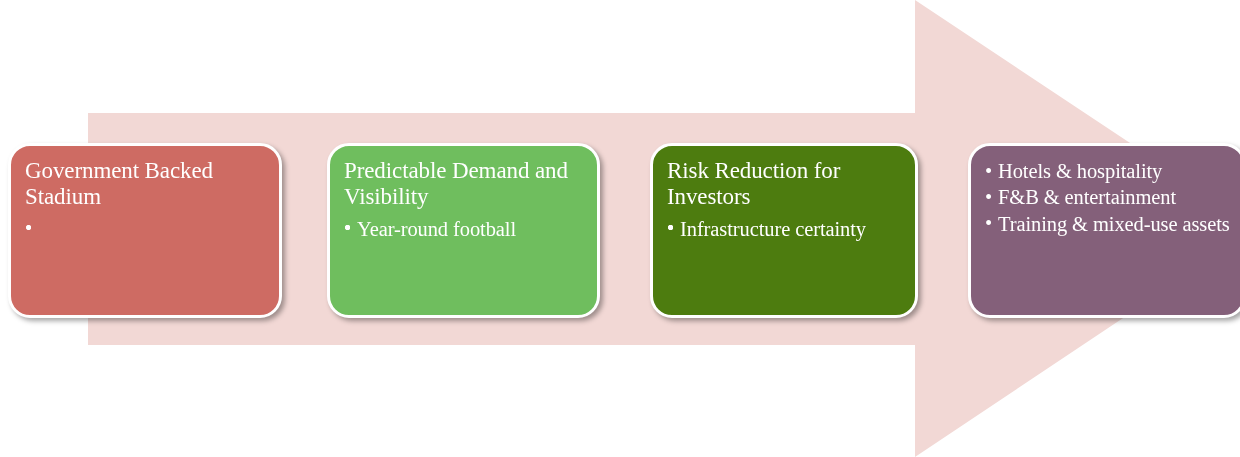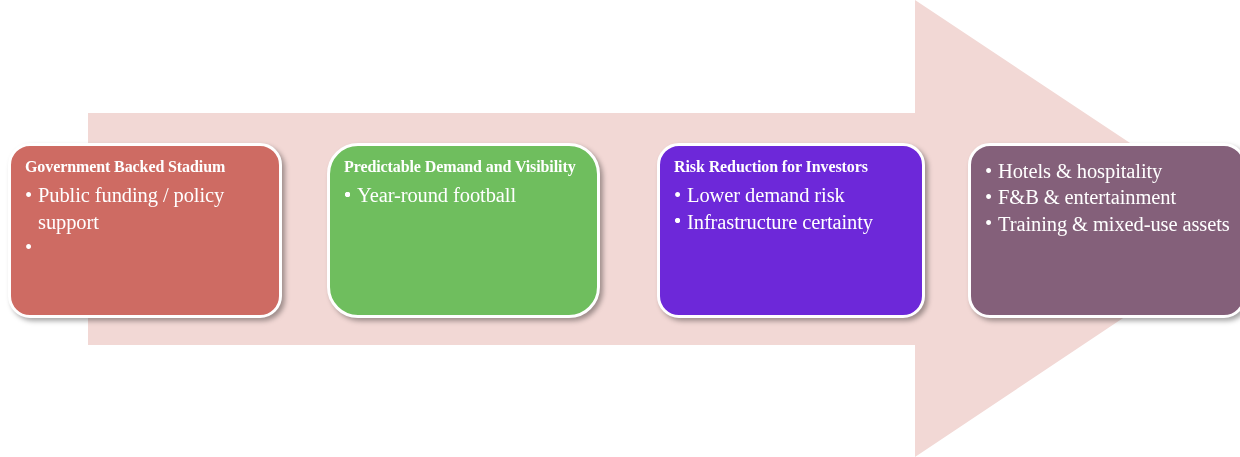--- a/index.html
+++ b/index.html
@@ -30,22 +30,22 @@
     position: absolute;
     box-sizing: border-box;
     border-radius: 22px;
     border: 3px solid #ffffff;
     box-shadow: 3px 3px 5px rgba(0,0,0,0.35);
     padding: 12px 12px 10px 14px;
     color: #ffffff;
     overflow: hidden;
   }
   .stage-title {
-    font-weight: bold;
-    font-size: 16px;
+    font-weight: normal;
+    font-size: 23px;
     line-height: 1.13;
     letter-spacing: -0.1px;
     margin: 0 0 6px 0;
     white-space: pre-line;
   }
   .bullet-list {
     margin: 0;
     padding: 0;
     list-style: none;
   }
@@ -78,50 +78,48 @@
 
   <svg id="arrow-layer" viewBox="0 0 1240 457" width="1240" height="457" xmlns="http://www.w3.org/2000/svg">
     <polygon points="88,113 915,113 915,0 1258,228 915,457 915,345 88,345" fill="#F2D8D5"></polygon>
   </svg>
 
   <div class="stage-box" id="box-0" style="background:#CE6B63;">
     <div class="stage-title">Government Backed Stadium</div>
     <ul class="bullet-list">
       <li class="bullet-item">
         <span class="dot">•</span>
-        <span>Public funding / policy support</span>
       </li>
       <li class="bullet-item">
         <span class="dot">•</span>
       </li>
     </ul>
   </div>
 
-  <div class="stage-box" id="box-1" style="background:#6FBE5E;border-radius:31px;">
+  <div class="stage-box" id="box-1" style="background:#6FBE5E;">
     <div class="stage-title">Predictable Demand and Visibility</div>
     <ul class="bullet-list">
       <li class="bullet-item">
         <span class="dot">•</span>
       </li>
       <li class="bullet-item">
         <span class="dot">•</span>
       </li>
       <li class="bullet-item">
         <span class="dot">•</span>
         <span>Year-round football</span>
       </li>
     </ul>
   </div>
 
-  <div class="stage-box" id="box-2" style="background:#6d28d9;margin-left:7px;">
+  <div class="stage-box" id="box-2" style="background:#4d7c0f;">
     <div class="stage-title">Risk Reduction for Investors</div>
     <ul class="bullet-list">
       <li class="bullet-item">
         <span class="dot">•</span>
-        <span>Lower demand risk</span>
       </li>
       <li class="bullet-item">
         <span class="dot">•</span>
       </li>
       <li class="bullet-item">
         <span class="dot">•</span>
         <span>Infrastructure certainty</span>
       </li>
     </ul>
   </div>

